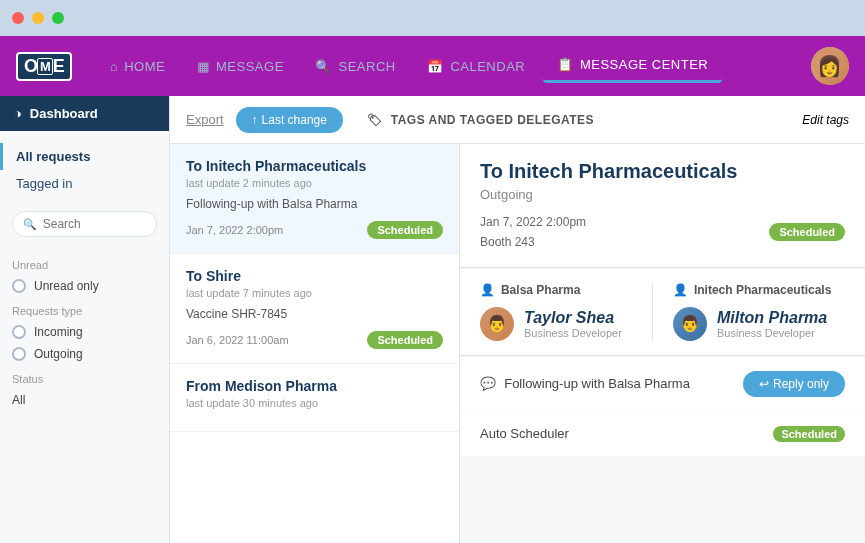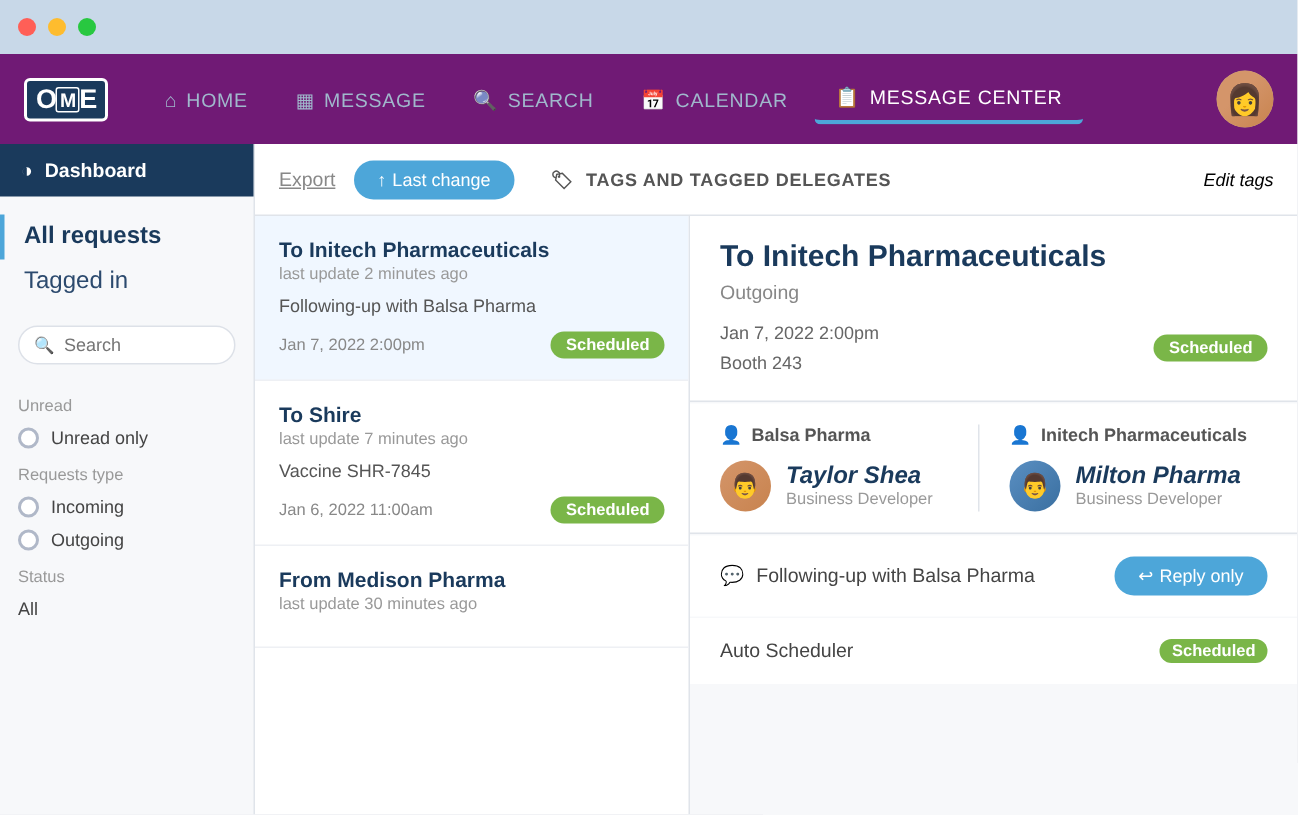--- a/index.html
+++ b/index.html
@@ -16,21 +16,21 @@
     }
     .titlebar-btn {
       width: 12px; height: 12px; border-radius: 50%;
     }
     .btn-red { background: #ff5f57; }
     .btn-yellow { background: #febc2e; }
     .btn-green { background: #28c840; }
 
     
     .navbar {
-      background: #701a75;
+      background: #a21caf;
       height: 60px;
       display: flex;
       align-items: center;
       padding: 0 16px;
       gap: 0;
     }
     .nav-logo {
       color: white;
       font-size: 22px;
       font-weight: bold;
@@ -110,21 +110,21 @@
       gap: 8px;
       font-size: 13px;
       font-weight: 600;
       cursor: pointer;
     }
     .sidebar-nav {
       padding: 12px 0 8px 0;
     }
     .sidebar-nav-item {
       padding: 6px 16px;
-      font-size: 16px;
+      font-size: 13px;
       color: #2c4a6e;
       cursor: pointer;
       display: flex;
       align-items: center;
       gap: 6px;
     }
     .sidebar-nav-item.active {
       border-left: 3px solid #4da6d9;
       color: #1a3a5c;
       font-weight: 600;

